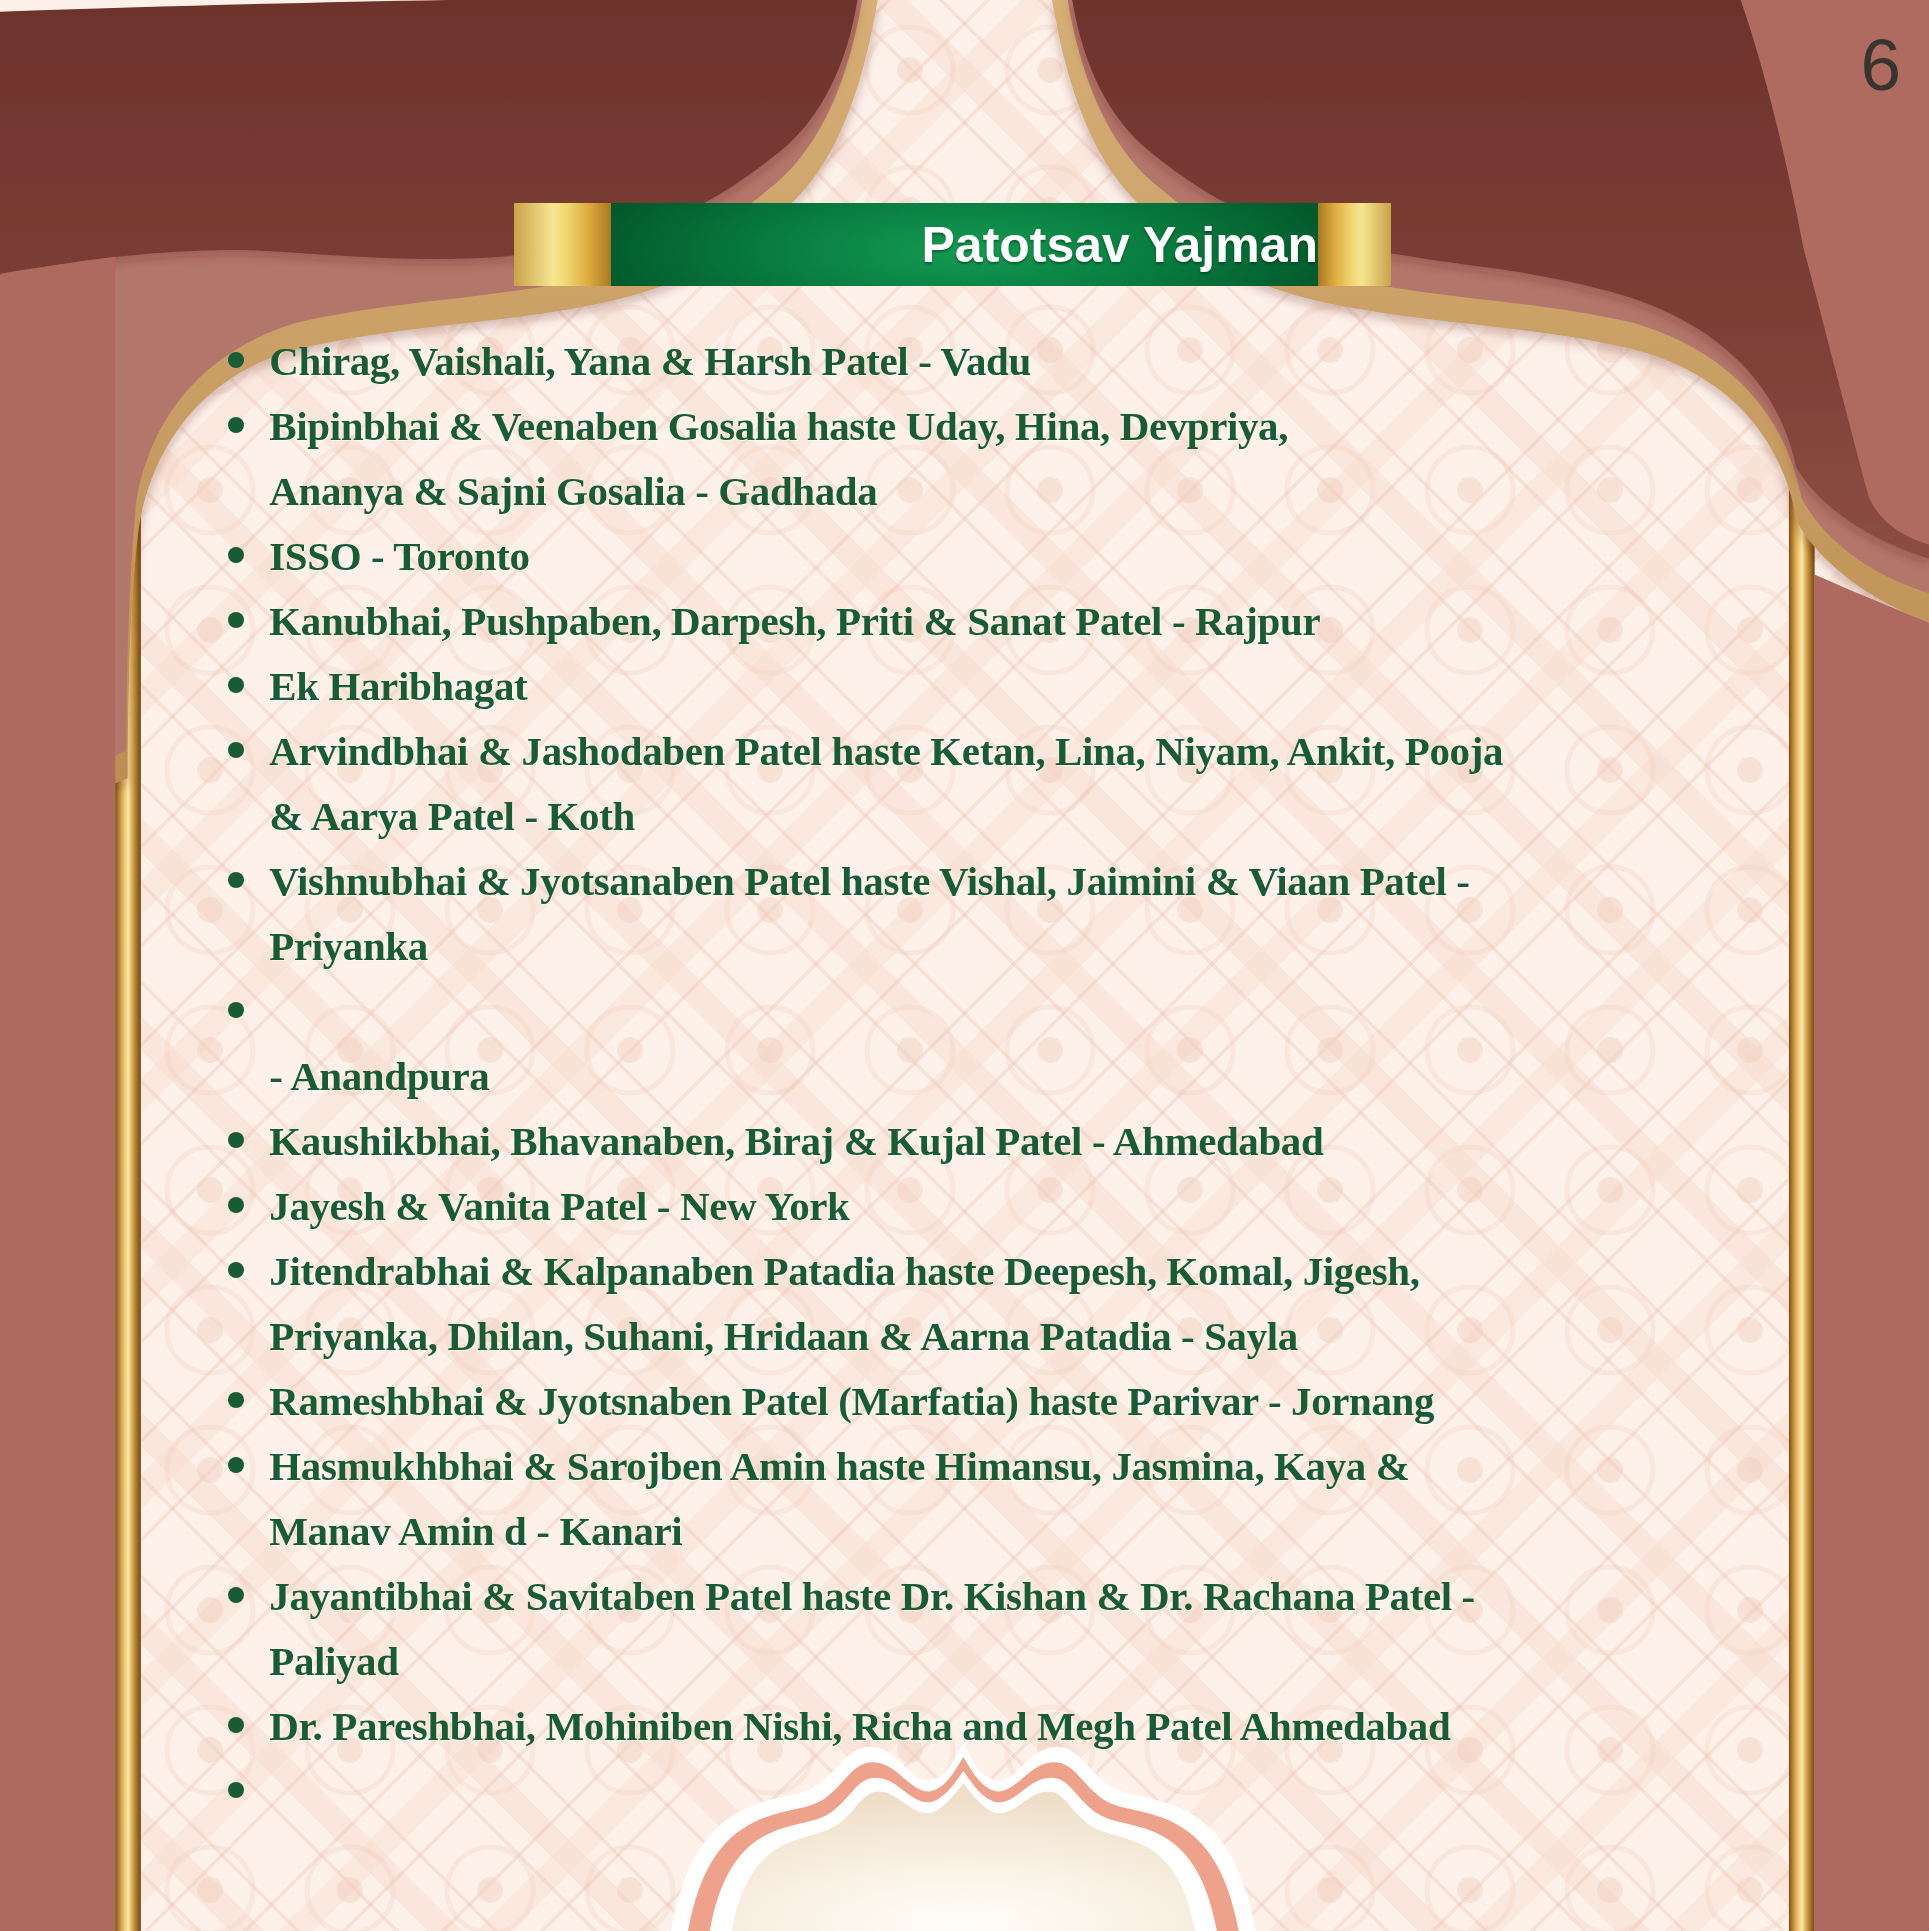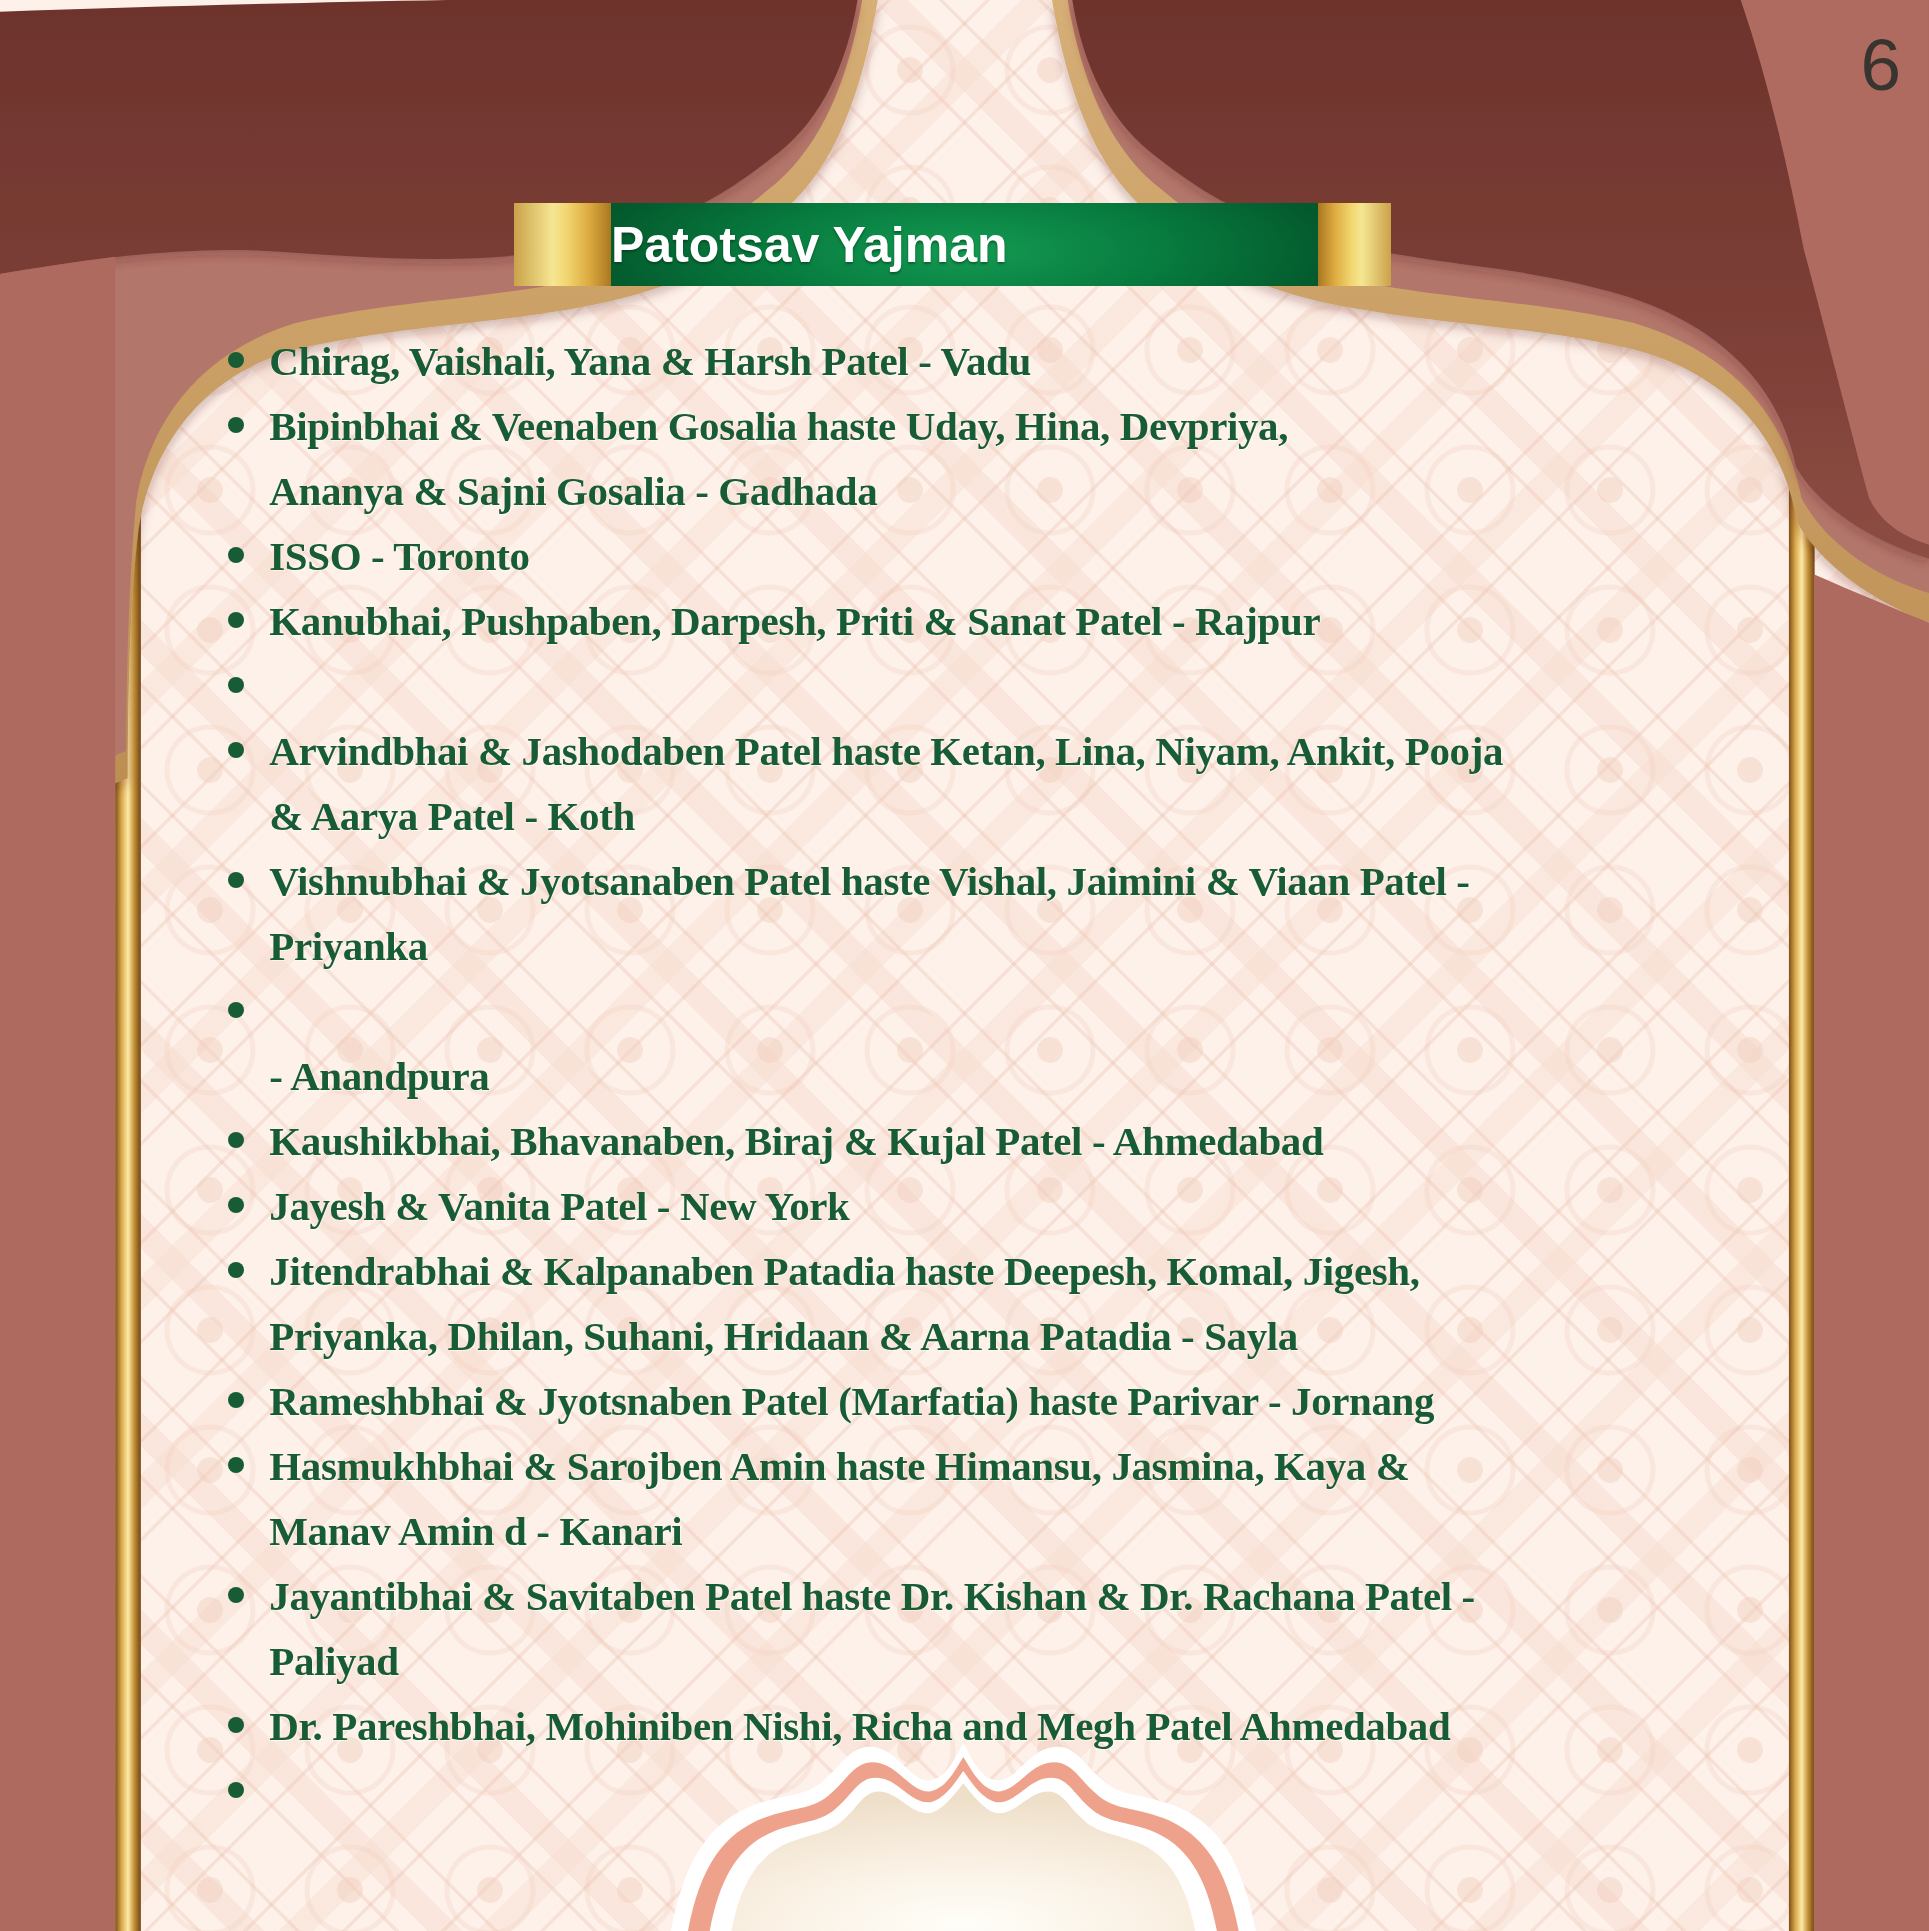--- a/index.html
+++ b/index.html
@@ -21,21 +21,21 @@
   
   .pagenum{position:absolute;top:28px;right:28px;width:93px;text-align:right;
     font-family:"Liberation Sans", sans-serif;font-size:73px;font-weight:400;
     color:#38342f;line-height:1;}
 
   
   .banner{position:absolute;left:514px;top:203px;width:877px;height:83px;display:flex;}
   .tab{width:97px;height:100%;flex:none;}
   .tab.left {background:linear-gradient(90deg,#caa24a 0%,#f6e692 40%,#f1d56f 55%,#dca93f 78%,#a87820 100%);}
   .tab.right{width:73px;background:linear-gradient(270deg,#caa24a 0%,#f6e692 40%,#f1d56f 55%,#dca93f 78%,#a87820 100%);}
-  .banner-green{flex:1;height:100%;display:flex;align-items:center;justify-content:flex-start;
+  .banner-green{flex:1;height:100%;display:flex;align-items:center;justify-content:flex-end;
     background:radial-gradient(ellipse 65% 160% at 50% 58%, #149a52 0%, #077a3e 45%, #045c2e 78%, #014b25 100%);}
   .banner-green span{font-family:"Liberation Sans", sans-serif;font-weight:bold;
     font-size:50px;color:#ffffff;letter-spacing:0px;text-shadow:0 1.6px 2.3px rgba(0,40,18,.45);}
 
   
   .list{position:absolute;left:228px;top:329px;width:1564px;}
   .row{display:flex;height:65px;align-items:flex-start;}
   .dot{flex:none;width:16.3px;height:16.3px;border-radius:50%;background:#185c36;margin:23px 25px 0 0;}
   .dot.hide{visibility:hidden;}
   .txt{white-space:nowrap;font-size:41px;font-weight:bold;color:#185c36;
@@ -189,20 +189,21 @@
       <div class="row">
         <span class="dot"></span>
         <span class="txt">ISSO - Toronto</span>
       </div>
       <div class="row">
         <span class="dot"></span>
         <span class="txt">Kanubhai, Pushpaben, Darpesh, Priti &amp; Sanat Patel - Rajpur</span>
       </div>
       <div class="row">
         <span class="dot"></span>
+        <span class="txt">Ek Haribhagat</span>
       </div>
       <div class="row">
         <span class="dot"></span>
         <span class="txt">Arvindbhai &amp; Jashodaben Patel haste Ketan, Lina, Niyam, Ankit, Pooja</span>
       </div>
       <div class="row">
         <span class="dot hide"></span>
         <span class="txt">&amp; Aarya Patel - Koth</span>
       </div>
       <div class="row">

